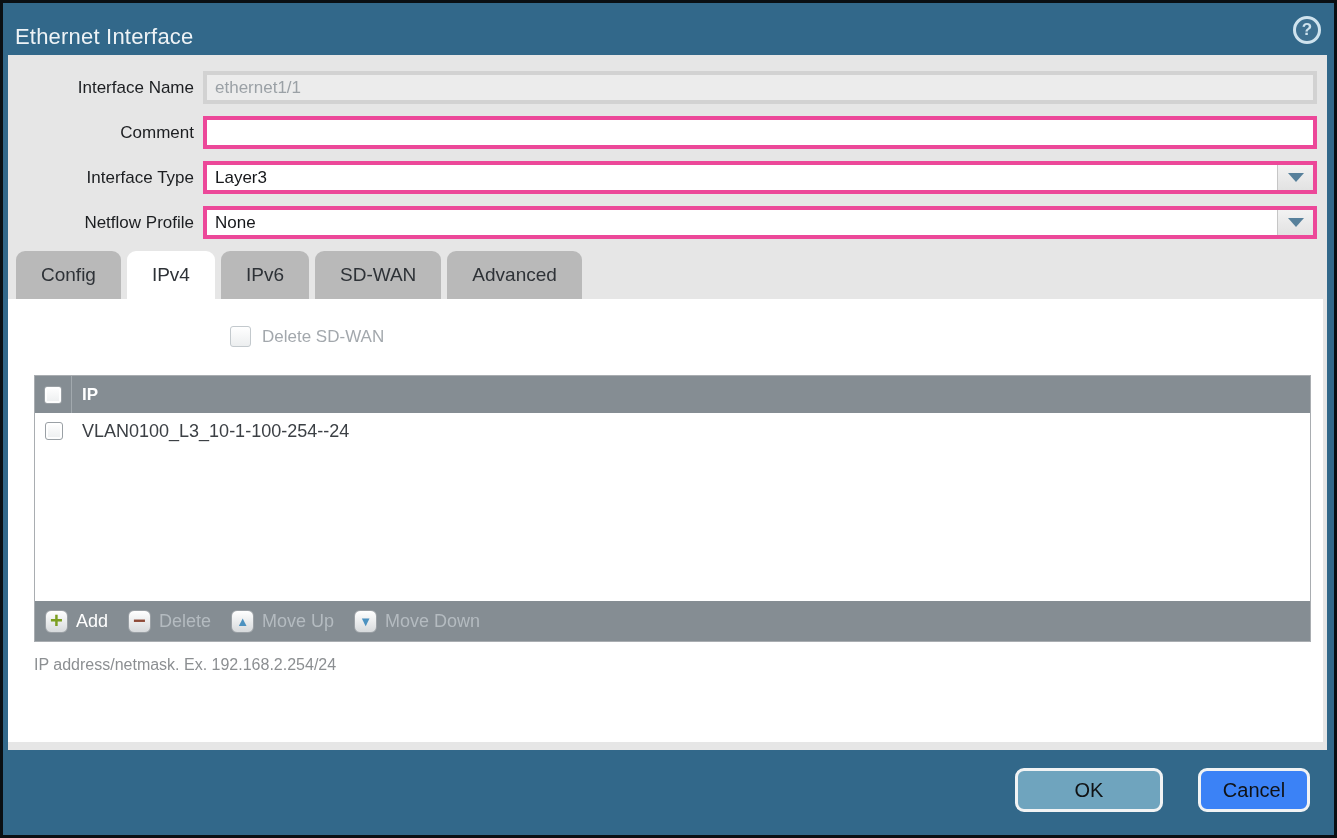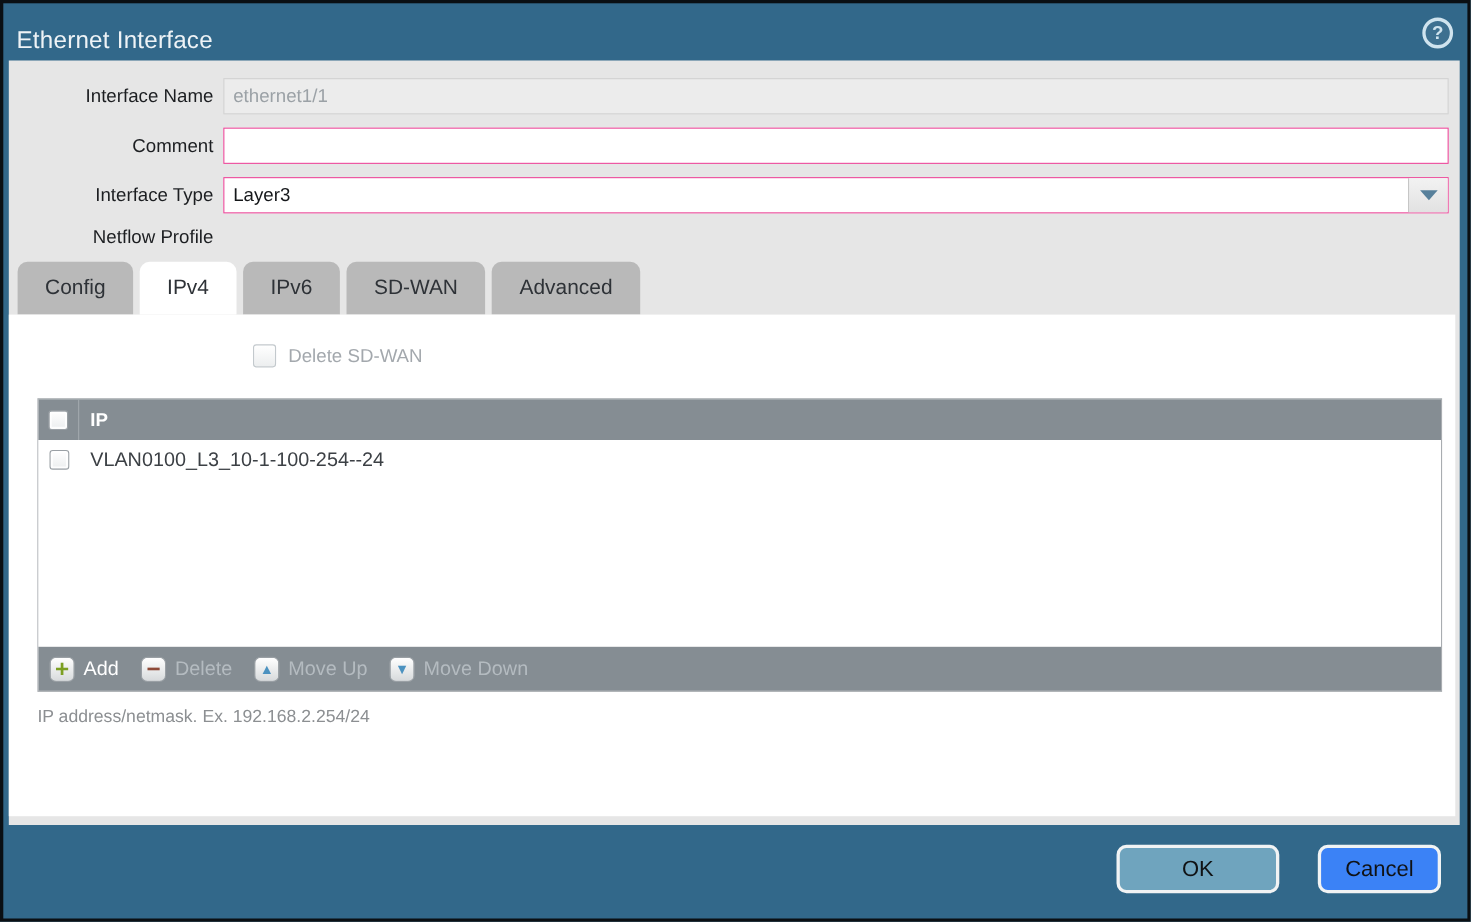--- a/index.html
+++ b/index.html
@@ -38,21 +38,21 @@
   }
 
   .form-area { padding:16px 10px 0 0; }
   .form-row { display:flex; align-items:center; margin-bottom:12px; }
   .form-label {
     width:195px; text-align:right; flex:none;
     font-size:17px; color:#1c1e21; padding-right:9px;
   }
   .field {
     flex:1; height:33px; display:flex; align-items:stretch;
-    border:1px solid #ec4899; background:#fff;
+    border:4px solid #ec4899; background:#fff;
   }
   .field .value {
     flex:1; display:flex; align-items:center; padding-left:8px;
     font-size:17px; color:#15171a; overflow:hidden; white-space:nowrap;
   }
   .field.disabled { background:#ececec; border-color:#d2d2d2; }
   .field.disabled .value { color:#9ba1a6; }
   .dd-btn {
     flex:none; width:36px; border-left:1px solid #c6c6c6;
     background:linear-gradient(#f2f2f2,#e2e2e2);
@@ -189,20 +189,26 @@
         <div class="field">
           <div class="value">Layer3</div>
           <div class="dd-btn">
             <div class="tri"></div>
           </div>
         </div>
       </div>
 
       <div class="form-row">
         <div class="form-label">Netflow Profile</div>
+        <div class="field">
+          <div class="value">None</div>
+          <div class="dd-btn">
+            <div class="tri"></div>
+          </div>
+        </div>
       </div>
 
     </div>
 
     <div class="tabs">
       <div class="tab">
           <span>Config</span>
         </div>
       <div class="tab active">
           <span>IPv4</span>

